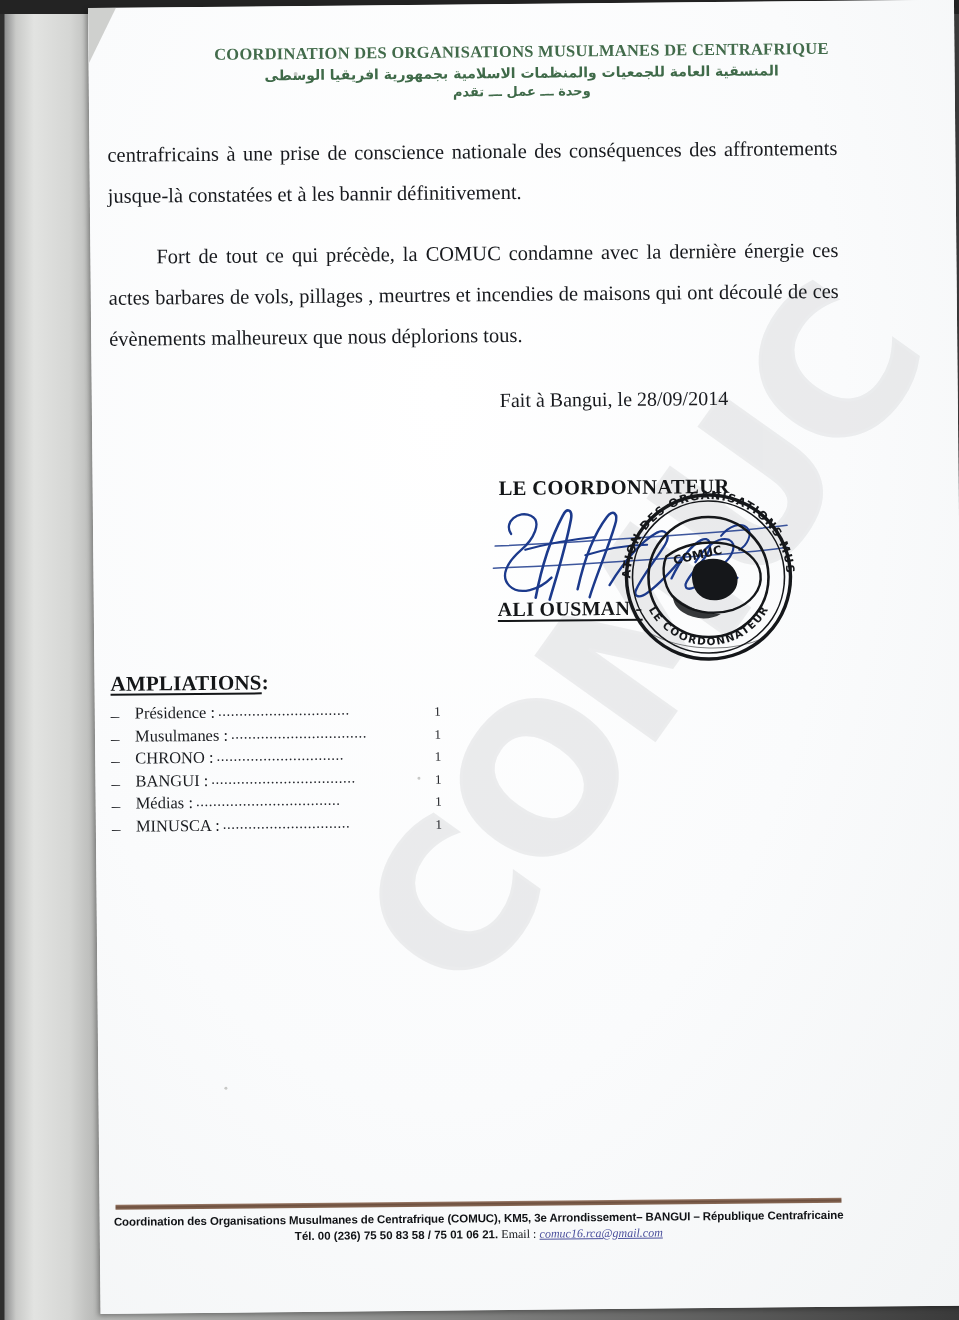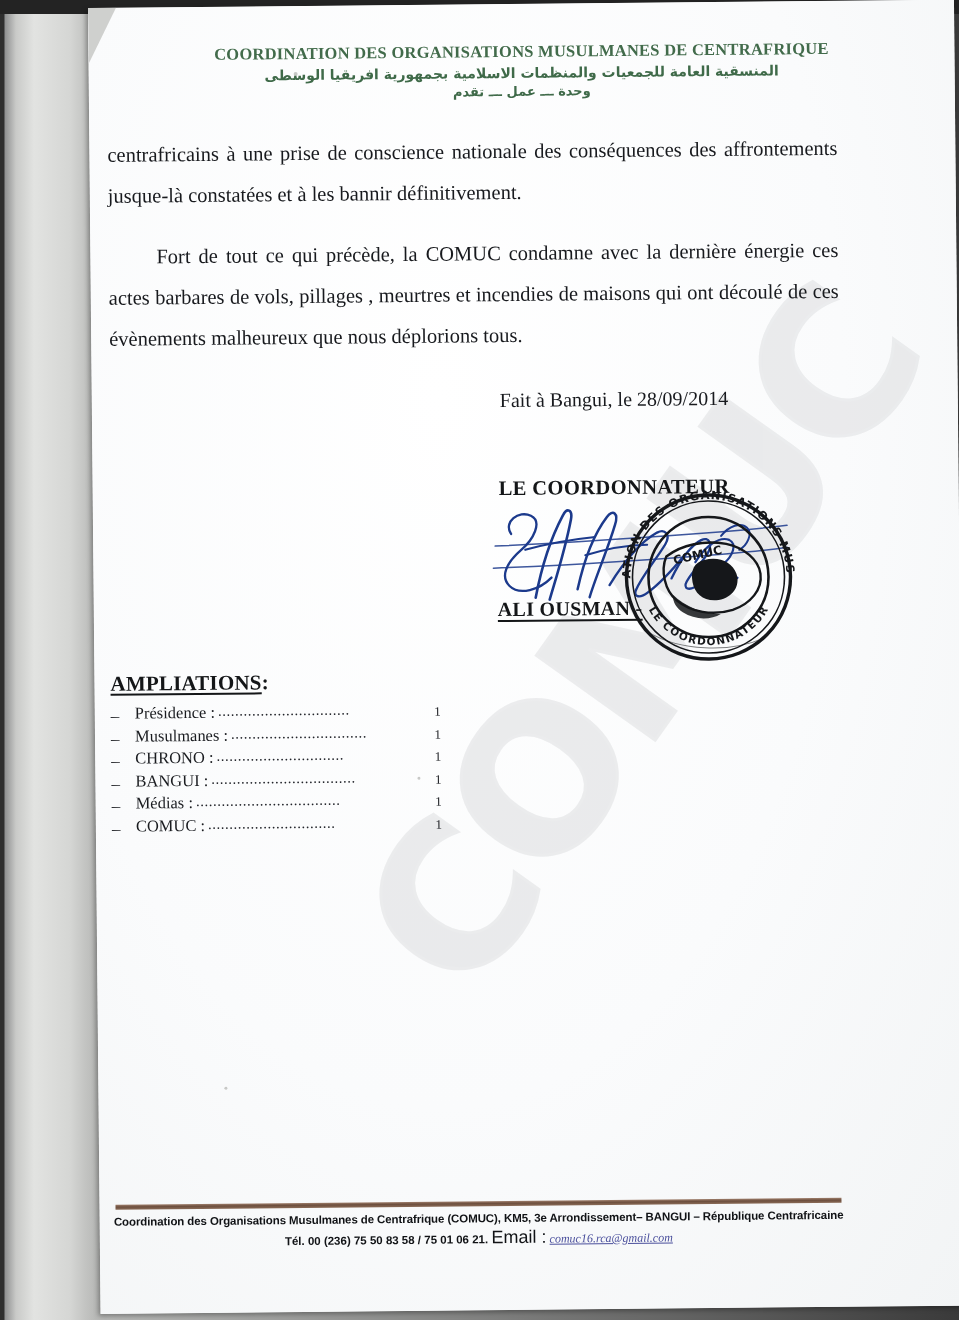--- a/index.html
+++ b/index.html
@@ -171,21 +171,21 @@
     position:absolute;left:16px;top:1197px;width:726px;height:5px;
     background:linear-gradient(180deg,#9d7d6a 0%,#6d4f3e 45%,#8a6b57 100%);
   }
   #footer{
     position:absolute;left:6px;top:1208px;width:746px;text-align:center;
     font-family:"Liberation Sans",sans-serif;
     color:#111316;
   }
   #footer-line-1{font-size:11.5px;font-weight:700;letter-spacing:-.1px;white-space:nowrap;}
   #footer-line-2{font-size:11.5px;font-weight:700;margin-top:3px;}
-  #footer-line-2 .fl-serif{font-family:Liberation Sans, sans-serif;font-weight:400;font-size:18px;}
+  #footer-line-2 .fl-serif{font-family:Liberation Serif, serif;font-weight:400;font-size:12px;}
   #footer-email{
     font-family:"Liberation Serif",serif;
     font-style:italic;font-weight:400;font-size:12px;
     color:#4a4f9c;text-decoration:underline;
   }
   .speck{position:absolute;background:#c8c9c7;border-radius:50%;}
 </style>
 </head>
 <body>
 
@@ -296,21 +296,21 @@
           <span class="ampl-count">1</span>
         </li>
         <li class="ampl-item">
           <span class="ampl-dash">_</span>
           <span class="ampl-name">Médias :</span>
           <span class="ampl-dots">..................................</span>
           <span class="ampl-count">1</span>
         </li>
         <li class="ampl-item">
           <span class="ampl-dash">_</span>
-          <span class="ampl-name">COMUC :</span>
+          <span class="ampl-name">MINUSCA :</span>
           <span class="ampl-dots">..............................</span>
           <span class="ampl-count">1</span>
         </li>
       </ul>
     </div>
 
     <div id="footer-rule"></div>
     <div id="footer">
       <div id="footer-line-1">Coordination des Organisations Musulmanes de Centrafrique (COMUC), KM5, 3e Arrondissement– BANGUI – République Centrafricaine</div>
       <div id="footer-line-2">

